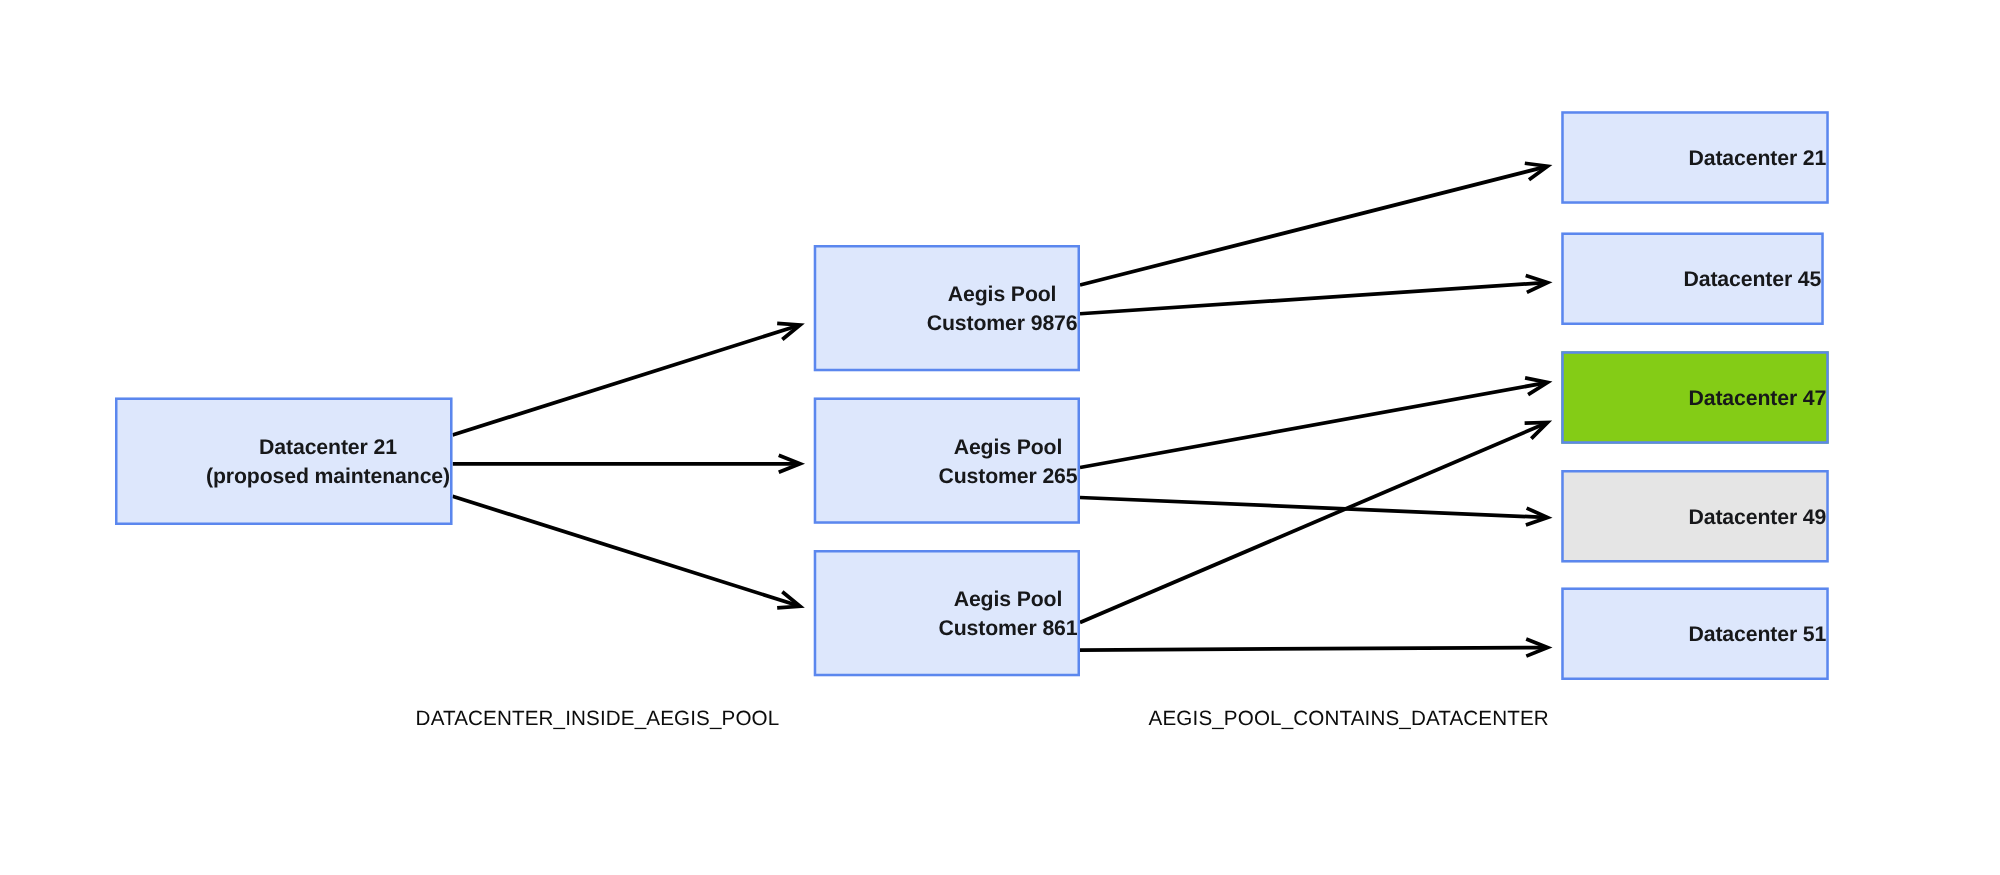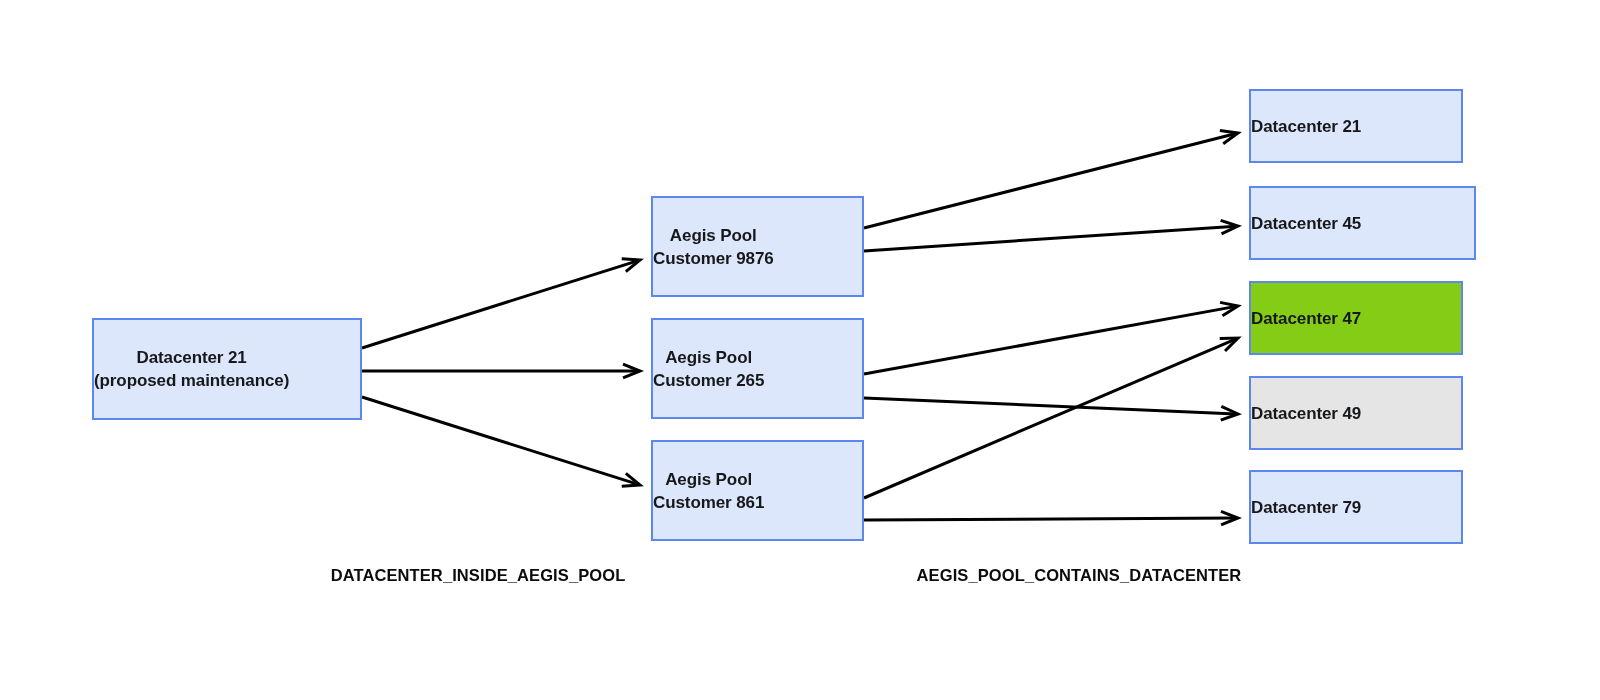--- a/index.html
+++ b/index.html
@@ -21,34 +21,34 @@
     left: 0; top: 0;
     width: 1600px; height: 700px;
     pointer-events: none;
   }
   .node {
     position: absolute;
     background: #dde7fc;
     border: 2px solid #5b87ee;
     display: flex;
     align-items: center;
-    justify-content: flex-start;
+    justify-content: flex-end;
     text-align: center;
     color: #17181a;
     font-weight: bold;
     font-size: 17px;
     line-height: 23px;
     letter-spacing: -0.1px;
     z-index: 2;
   }
   .node-label { display: block; white-space: pre-line; }
   .rel-label {
     position: absolute;
     color: #0c0c0c;
-    font-weight: bold;
+    font-weight: normal;
     font-size: 16.5px;
     letter-spacing: 0.1px;
     white-space: nowrap;
     transform: translateX(-50%);
     z-index: 2;
   }
 </style>
 </head>
 <body>
 
@@ -106,31 +106,31 @@
         <span class="node-label">Aegis Pool
 Customer 265</span>
       </div>
       <div class="node" style="left: 651px; top: 440px; width: 213px; height: 101px; background: rgb(221, 231, 252); border-color: rgb(91, 135, 238);">
         <span class="node-label">Aegis Pool
 Customer 861</span>
       </div>
       <div class="node" style="left: 1249px; top: 89px; width: 214px; height: 74px; background: rgb(221, 231, 252); border-color: rgb(91, 135, 238);">
         <span class="node-label">Datacenter 21</span>
       </div>
-      <div class="node" style="left: 1249px; top: 186px; width: 227px; height: 74px; background: rgb(221, 231, 252); border-color: rgb(91, 135, 238);">
+      <div class="node" style="left: 1249px; top: 186px; width: 210px; height: 74px; background: rgb(221, 231, 252); border-color: rgb(91, 135, 238);">
         <span class="node-label">Datacenter 45</span>
       </div>
       <div class="node" style="left: 1249px; top: 281px; width: 214px; height: 74px; background: #84cc16; border-color: rgb(91, 135, 238);">
         <span class="node-label">Datacenter 47</span>
       </div>
       <div class="node" style="left: 1249px; top: 376px; width: 214px; height: 74px; background: #e5e5e5; border-color: rgb(91, 135, 238);">
         <span class="node-label">Datacenter 49</span>
       </div>
       <div class="node" style="left: 1249px; top: 470px; width: 214px; height: 74px; background: rgb(221, 231, 252); border-color: rgb(91, 135, 238);">
-        <span class="node-label">Datacenter 79</span>
+        <span class="node-label">Datacenter 51</span>
       </div>
     </div>
   <div id="label-layer">
       <div class="rel-label" style="left: 478px; top: 566px;">DATACENTER_INSIDE_AEGIS_POOL</div>
       <div class="rel-label" style="left: 1051px; top: 566px; margin-left: 28px;">AEGIS_POOL_CONTAINS_DATACENTER</div>
     </div>
 
 </div>
 
 </body></html>

